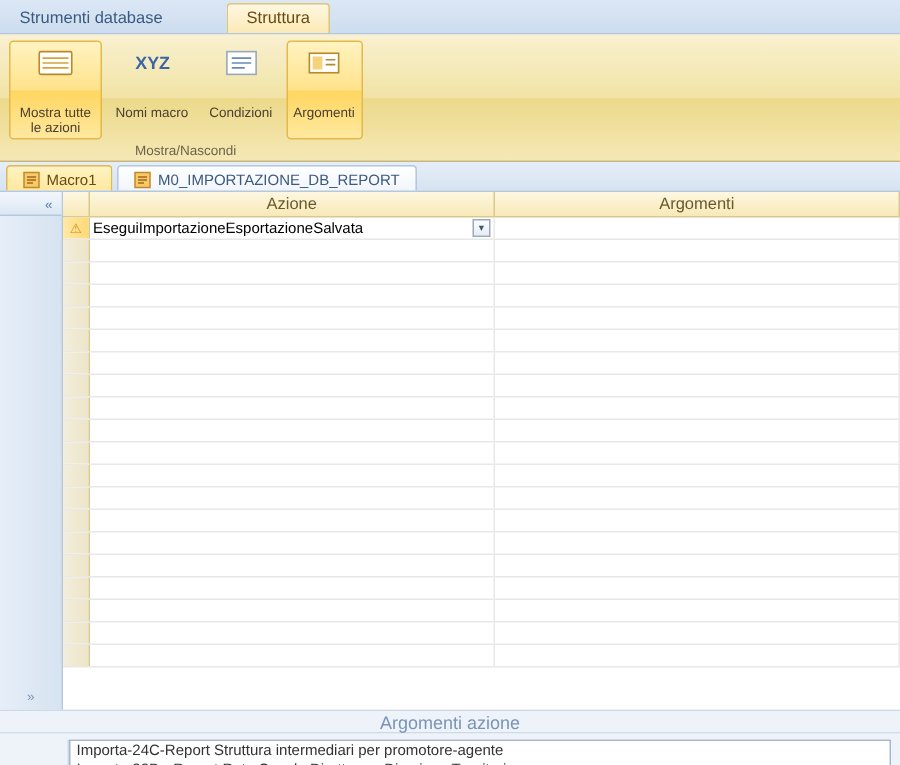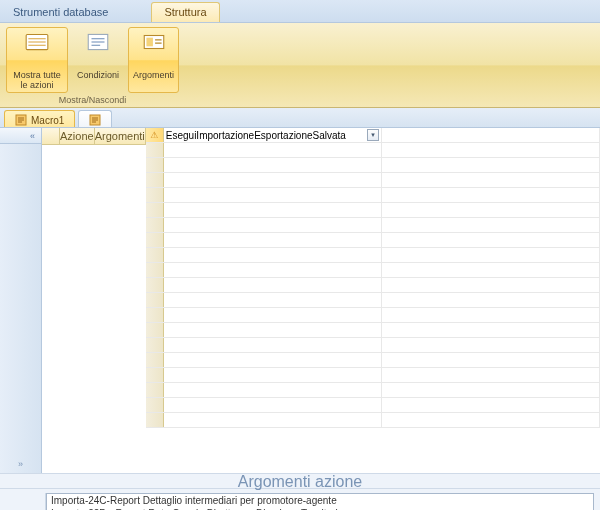--- a/index.html
+++ b/index.html
@@ -136,21 +136,21 @@
   .doc-tab.active {
     background: linear-gradient(#fff3c1,#ffe8a0);
     border-color: #e5b84a;
     color: #6a4a12;
   }
   .doc-icon { width: 12px; height: 12px; }
   
   .main {
     flex: 1;
     display: flex;
-    flex-direction: row;
+    flex-direction: column;
     background: #fff;
   }
   .grid-header {
     display: flex;
     background: linear-gradient(#fef7e1,#f7e9b8);
     border-bottom: 1px solid #d7c98f;
     height: 17px;
   }
   .gh-gutter {
     width: 18px;
@@ -211,21 +211,21 @@
     border: 1px solid #9aa9bb;
     background: linear-gradient(#fdfdfd,#e6ecf4);
     display: flex; align-items: center; justify-content: center;
     font-size: 7px; color: #45596f;
     cursor: pointer;
   }
   .warn-icon { font-size: 9px; color: #d08a1a; }
   
   .args-caption {
     text-align: center;
-    font-size: 16px;
+    font-size: 12px;
     color: #7a94b5;
     background: #eef3fa;
     border-top: 1px solid #cfdae8;
     border-bottom: 1px solid #cfdae8;
     height: 16px;
     line-height: 16px;
   }
   
   .args-panel {
     height: 62px;
@@ -303,20 +303,29 @@
               <rect x="2" y="3" width="20" height="14" rx="1" fill="#fff" stroke="#b88a2b"></rect>
               <path d="M4 7h16M4 10h16M4 13h16" stroke="#d9a23a" stroke-width="1"></path>
             </svg>
         </div>
         <div class="rlabel">Mostra tutte
 le azioni</div>
       </div>
       <div class="ribbon-btn">
         <div class="ricon">
           <svg viewBox="0 0 24 20" width="26" height="22">
+              <text x="2" y="14" font-size="11" font-weight="bold" fill="#3a66a8">XYZ</text>
+            </svg>
+        </div>
+        <div class="rlabel">Nomi
+macro</div>
+      </div>
+      <div class="ribbon-btn">
+        <div class="ricon">
+          <svg viewBox="0 0 24 20" width="26" height="22">
               <rect x="3" y="3" width="18" height="14" fill="#fff" stroke="#9aa9bb"></rect>
               <path d="M6 7h12M6 10h12M6 13h8" stroke="#6a8ab5"></path>
             </svg>
         </div>
         <div class="rlabel">Condizioni</div>
       </div>
       <div class="ribbon-btn highlight">
         <div class="ricon">
           <svg viewBox="0 0 24 20" width="26" height="22">
               <rect x="3" y="4" width="18" height="12" fill="#fff" stroke="#b88a2b"></rect>
@@ -337,20 +346,21 @@
         <rect x="1" y="1" width="10" height="10" fill="#f7c96b" stroke="#c08a2a"></rect>
         <path d="M3 4h6M3 6h6M3 8h4" stroke="#a06a1a"></path>
       </svg>
     <span>Macro1</span>
   </div>
   <div class="doc-tab">
     <svg class="doc-icon" viewBox="0 0 12 12">
         <rect x="1" y="1" width="10" height="10" fill="#f7c96b" stroke="#c08a2a"></rect>
         <path d="M3 4h6M3 6h6M3 8h4" stroke="#a06a1a"></path>
       </svg>
+    <span>M0_IMPORTAZIONE_DB_REPORT</span>
   </div>
 </div>
 
 <div class="workspace">
   <div class="nav-collapsed">
     <div class="nav-toggle">«</div>
     <div style="flex:1"></div>
     <div style="padding:4px;color:#7a94b5;font-size:9px">»</div>
   </div>
   <div class="main">
@@ -470,17 +480,17 @@
   </div>
 </div>
 
 <div class="args-caption">Argomenti azione</div>
 
 <div class="args-panel">
   <div class="args-left"></div>
   <div class="args-body">
     <div class="args-list" id="args-list">
 
-    <div class="args-list-item">Importa-24C-Report Dettaglio intermediari per promotore-agente</div>
+    <div class="args-list-item">Importa-24C-Report Struttura intermediari per promotore-agente</div>
         <div class="args-list-item">Importa-22D - Report Rete Canale Diretto per Direzione Tessitori</div>
       </div>
   </div>
 </div>
 
 </body></html>

